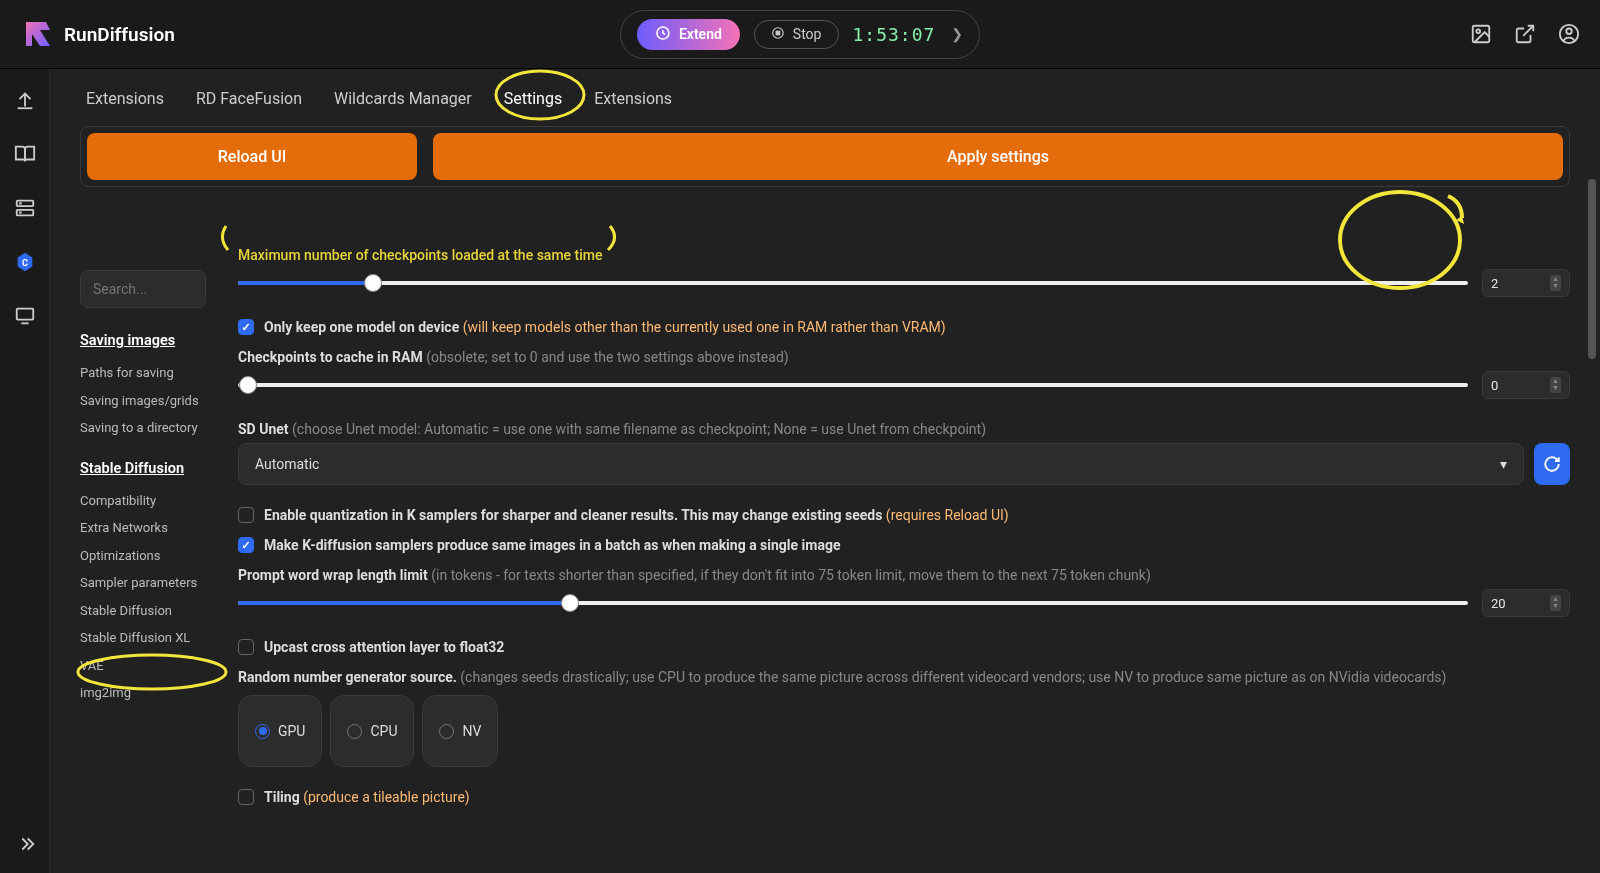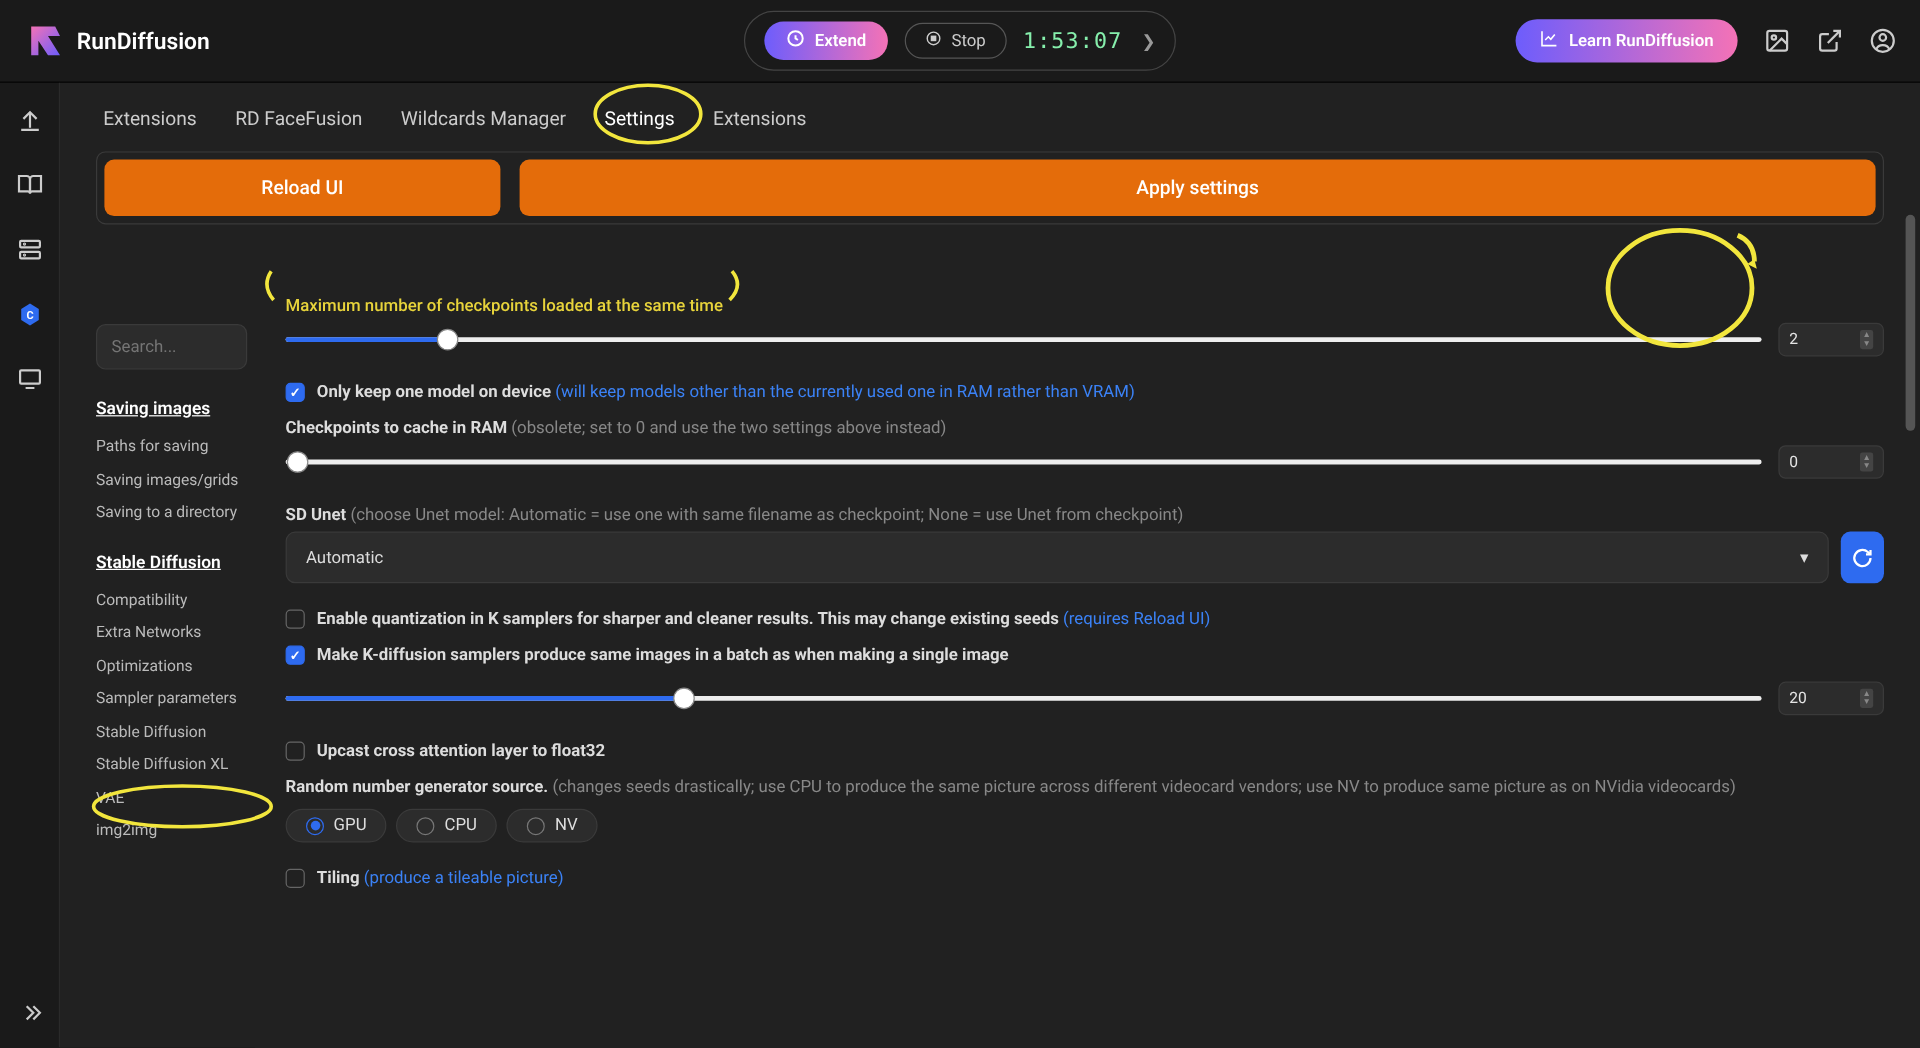--- a/index.html
+++ b/index.html
@@ -38,29 +38,29 @@
 .setting-label { font-size:14px; color:#ddd; margin-bottom:6px; }
 .setting-label .muted { color:#888; }
 .slider-wrap { display:flex; align-items:center; gap:14px; }
 .slider { flex:1; height:8px; position:relative; }
 .slider-track { position:absolute; left:0; right:0; top:2px; height:4px; background:#eee; border-radius:3px; }
 .slider-fill { position:absolute; left:0; top:2px; height:4px; background:#2e6bf0; border-radius:3px; }
 .slider-thumb { position:absolute; top:-5px; width:18px; height:18px; background:#fff; border:1px solid #888; border-radius:50%; transform:translateX(-50%);}
 .num-box { width:88px; background:#2c2c2c; border:1px solid #3a3a3a; border-radius:6px; padding:5px 8px; display:flex; align-items:center; justify-content:space-between; font-size:13px;}
 .num-box .stepper { display:flex; flex-direction:column; font-size:7px; line-height:7px; color:#888; background:#444; border-radius:2px; padding:1px 2px;}
 .checkbox-row { display:flex; align-items:center; gap:10px; font-size:14px; color:#ddd; margin-bottom:14px;}
-.checkbox-row .muted { color:#3b82f6; }
+.checkbox-row .muted { color:#fdba74; }
 .cb { width:16px; height:16px; border:1.5px solid #666; border-radius:4px; display:inline-flex; align-items:center; justify-content:center; flex:none;}
 .cb.checked { background:#2e6bf0; border-color:#2e6bf0; }
 .cb.checked::after { content:"✓"; color:#fff; font-size:11px; font-weight:bold; }
 .select-row { display:flex; gap:10px; align-items:stretch; }
 .select { flex:1; background:#2c2c2c; border:1px solid #3a3a3a; border-radius:8px; padding:12px 16px; font-size:14px; color:#ddd; display:flex; justify-content:space-between; align-items:center; cursor:pointer;}
 .refresh-btn { width:36px; background:#2e6bf0; border:none; border-radius:8px; display:flex; align-items:center; justify-content:center; cursor:pointer; color:#fff;}
 .radio-row { display:flex; gap:8px; margin-top:10px;}
-.radio-pill { background:#2c2c2c; border:1px solid #3a3a3a; border-radius:14px; padding:5px 16px; display:flex; align-items:center; gap:8px; font-size:14px; color:#ddd; cursor:pointer;}
+.radio-pill { background:#2c2c2c; border:1px solid #3a3a3a; border-radius:14px; padding:27px 16px; display:flex; align-items:center; gap:8px; font-size:14px; color:#ddd; cursor:pointer;}
 .radio-circle { width:15px; height:15px; border:1.5px solid #777; border-radius:50%; display:inline-flex; align-items:center; justify-content:center;}
 .radio-circle.on { border-color:#2e6bf0;}
 .radio-circle.on::after { content:""; width:8px; height:8px; background:#2e6bf0; border-radius:50%;}
 .scrollbar { position:absolute; right:4px; top:110px; bottom:10px; width:8px; }
 .scrollbar-thumb { position:absolute; top:0; width:8px; height:180px; background:#555; border-radius:4px;}
 
 .anno { position:absolute; pointer-events:none; z-index:50;}
 </style>
 </head>
 <body>
@@ -92,27 +92,20 @@
       <span><svg width="14" height="14" viewBox="0 0 24 24" fill="none" stroke="#ccc" stroke-width="2">
             <circle cx="12" cy="12" r="9"></circle>
             <rect x="9" y="9" width="6" height="6" fill="#ccc"></rect>
           </svg></span>
       <span>Stop</span>
     </button>
     <span class="timer">1:53:07</span>
     <span class="chev">❯</span>
   </div>
   <div class="top-right">
-    <button class="btn-learn">
-      <span><svg width="16" height="16" viewBox="0 0 24 24" fill="none" stroke="#fff" stroke-width="2">
-            <path d="M3 3v18h18"></path>
-            <path d="M7 14l4-4 3 3 5-6"></path>
-          </svg></span>
-      <span>Learn RunDiffusion</span>
-    </button>
     <span class="top-icon">
         <svg width="22" height="22" viewBox="0 0 24 24" fill="none" stroke="currentColor" stroke-width="2">
           <rect x="3" y="3" width="18" height="18" rx="2"></rect>
           <circle cx="9" cy="9" r="2"></circle>
           <path d="M21 15l-5-5L5 21"></path>
         </svg>
       </span>
     <span class="top-icon">
         <svg width="22" height="22" viewBox="0 0 24 24" fill="none" stroke="currentColor" stroke-width="2">
           <path d="M18 13v6a2 2 0 01-2 2H5a2 2 0 01-2-2V8a2 2 0 012-2h6"></path>
@@ -253,20 +246,21 @@
           <div class="checkbox-row">
             <span class="cb"></span>
             <span><b>Enable quantization in K samplers for sharper and cleaner results. This may change existing seeds</b> <span class="muted">(requires Reload UI)</span></span>
           </div>
           <div class="checkbox-row">
             <span class="cb checked"></span>
             <span><b>Make K-diffusion samplers produce same images in a batch as when making a single image</b></span>
           </div>
 
           <div class="setting-row">
+            <div class="setting-label"><b>Prompt word wrap length limit</b> <span class="muted">(in tokens - for texts shorter than specified, if they don't fit into 75 token limit, move them to the next 75 token chunk)</span></div>
             <div class="slider-wrap">
               <div class="slider">
                 <div class="slider-track"></div>
                   <div class="slider-fill" style="width:27%"></div>
                   <div class="slider-thumb" style="left:27%"></div>
               </div>
               <div class="num-box">
                   <span>20</span>
                   <span class="stepper">▲<br>▼</span>
                 </div>

